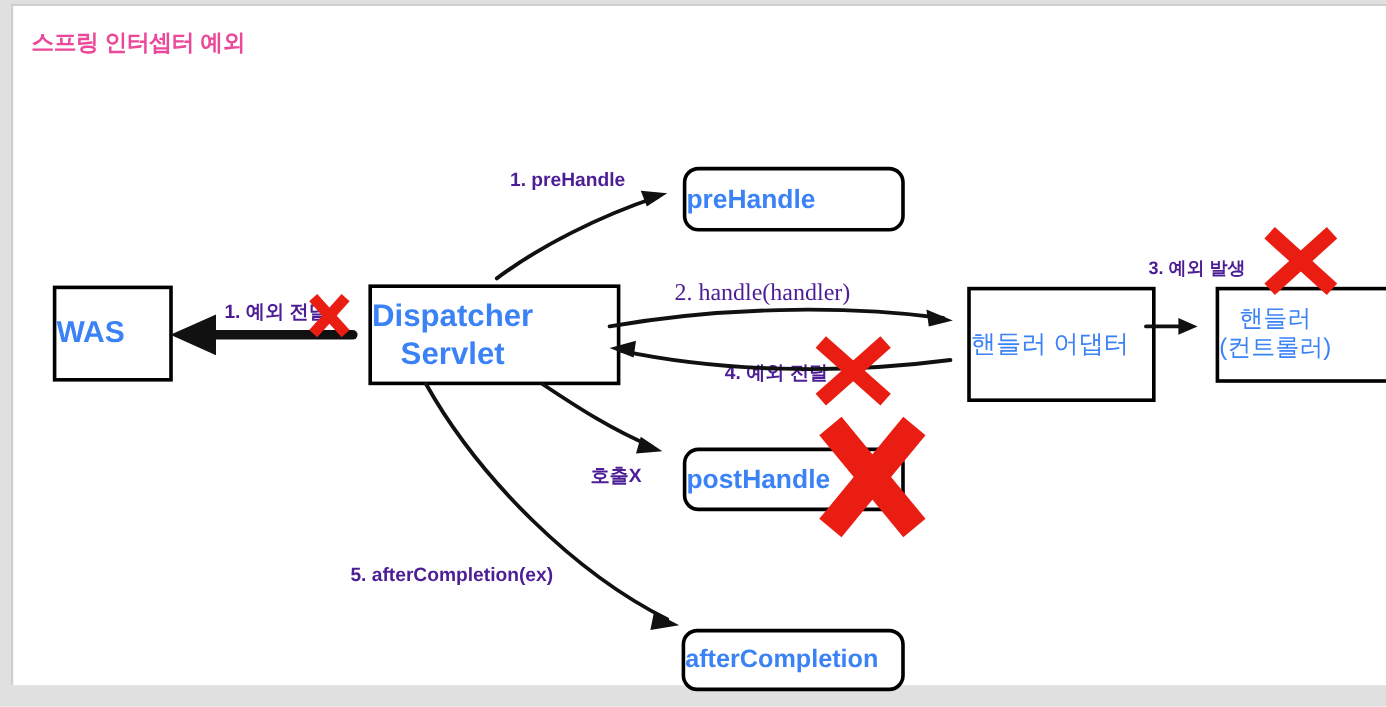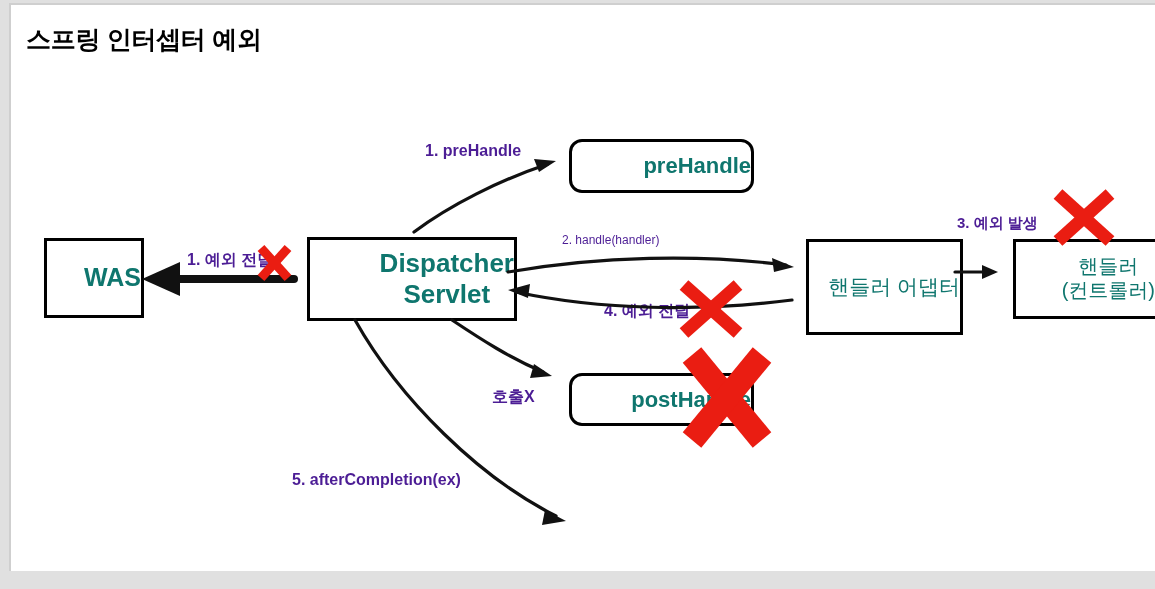--- a/index.html
+++ b/index.html
@@ -29,37 +29,37 @@
     height: 568px;
     background: #ffffff;
     border-left: 2px solid #cfcfcf;
     border-top: 2px solid #cfcfcf;
     box-sizing: border-box;
   }
   #title {
     position: absolute;
     left: 15px;
     top: 18px;
-    font-size: 25px;
+    font-size: 19px;
     font-weight: bold;
-    color: #000000;
+    color: #ec4899;
     letter-spacing: -0.3px;
     white-space: nowrap;
   }
   
   .box {
     position: absolute;
     box-sizing: border-box;
     background: #ffffff;
     border: 3px solid #000000;
     display: flex;
     align-items: center;
-    justify-content: flex-end;
+    justify-content: flex-start;
     text-align: center;
-    color: #0f766e;
+    color: #3b82f6;
     line-height: 1.18;
     z-index: 5;
   }
   .box.sharp { border-radius: 0; }
   .box.round { border-radius: 13px; }
   .box-label { white-space: pre-line; }
 
   #box-was        { left: 33px;  top: 233px; width: 100px; height: 80px;  font-size: 25px; font-weight: bold; }
   #box-dispatcher { left: 296px; top: 232px; width: 210px; height: 84px;  font-size: 26px; font-weight: bold; }
   #box-prehandle  { left: 558px; top: 134px; width: 185px; height: 54px;  font-size: 22px; font-weight: bold; }
@@ -70,21 +70,21 @@
 
   
   .ann {
     position: absolute;
     color: #4c1d95;
     font-weight: bold;
     white-space: nowrap;
     z-index: 6;
   }
   #lbl-prehandle  { left: 414px; top: 137px; font-size: 16px; }
-  #lbl-handle     { left: 551px; top: 228px; font-size: 12px; font-weight: normal; }
+  #lbl-handle     { left: 551px; top: 228px; font-size: 20px; font-weight: normal; font-family: Liberation Serif, serif; }
   #lbl-exception3 { left: 909px; top: 209px; font-size: 15px; margin-left: 37px; }
   #lbl-exception4 { left: 593px; top: 296px; font-size: 16px; }
   #lbl-exception6 { left: 176px; top: 245px; font-size: 16px; }
   #lbl-nocall     { left: 481px; top: 382px; font-size: 16px; }
   #lbl-aftercomp  { left: 281px; top: 466px; font-size: 16px; }
 
   
   #overlay {
     position: absolute;
     left: 0; top: 0;
@@ -125,20 +125,23 @@
     </div>
 
     <div class="box round" id="box-prehandle">
       <span class="box-label">preHandle</span>
     </div>
 
     <div class="box round" id="box-posthandle">
       <span class="box-label">postHandle</span>
     </div>
 
+    <div class="box round" id="box-aftercomp">
+      <span class="box-label">afterCompletion</span>
+    </div>
 
     <div class="box sharp" id="box-adapter">
       <span class="box-label">핸들러 어댑터</span>
     </div>
 
     <div class="box sharp" id="box-handler">
       <span class="box-label">핸들러
 (컨트롤러)</span>
     </div>
 

